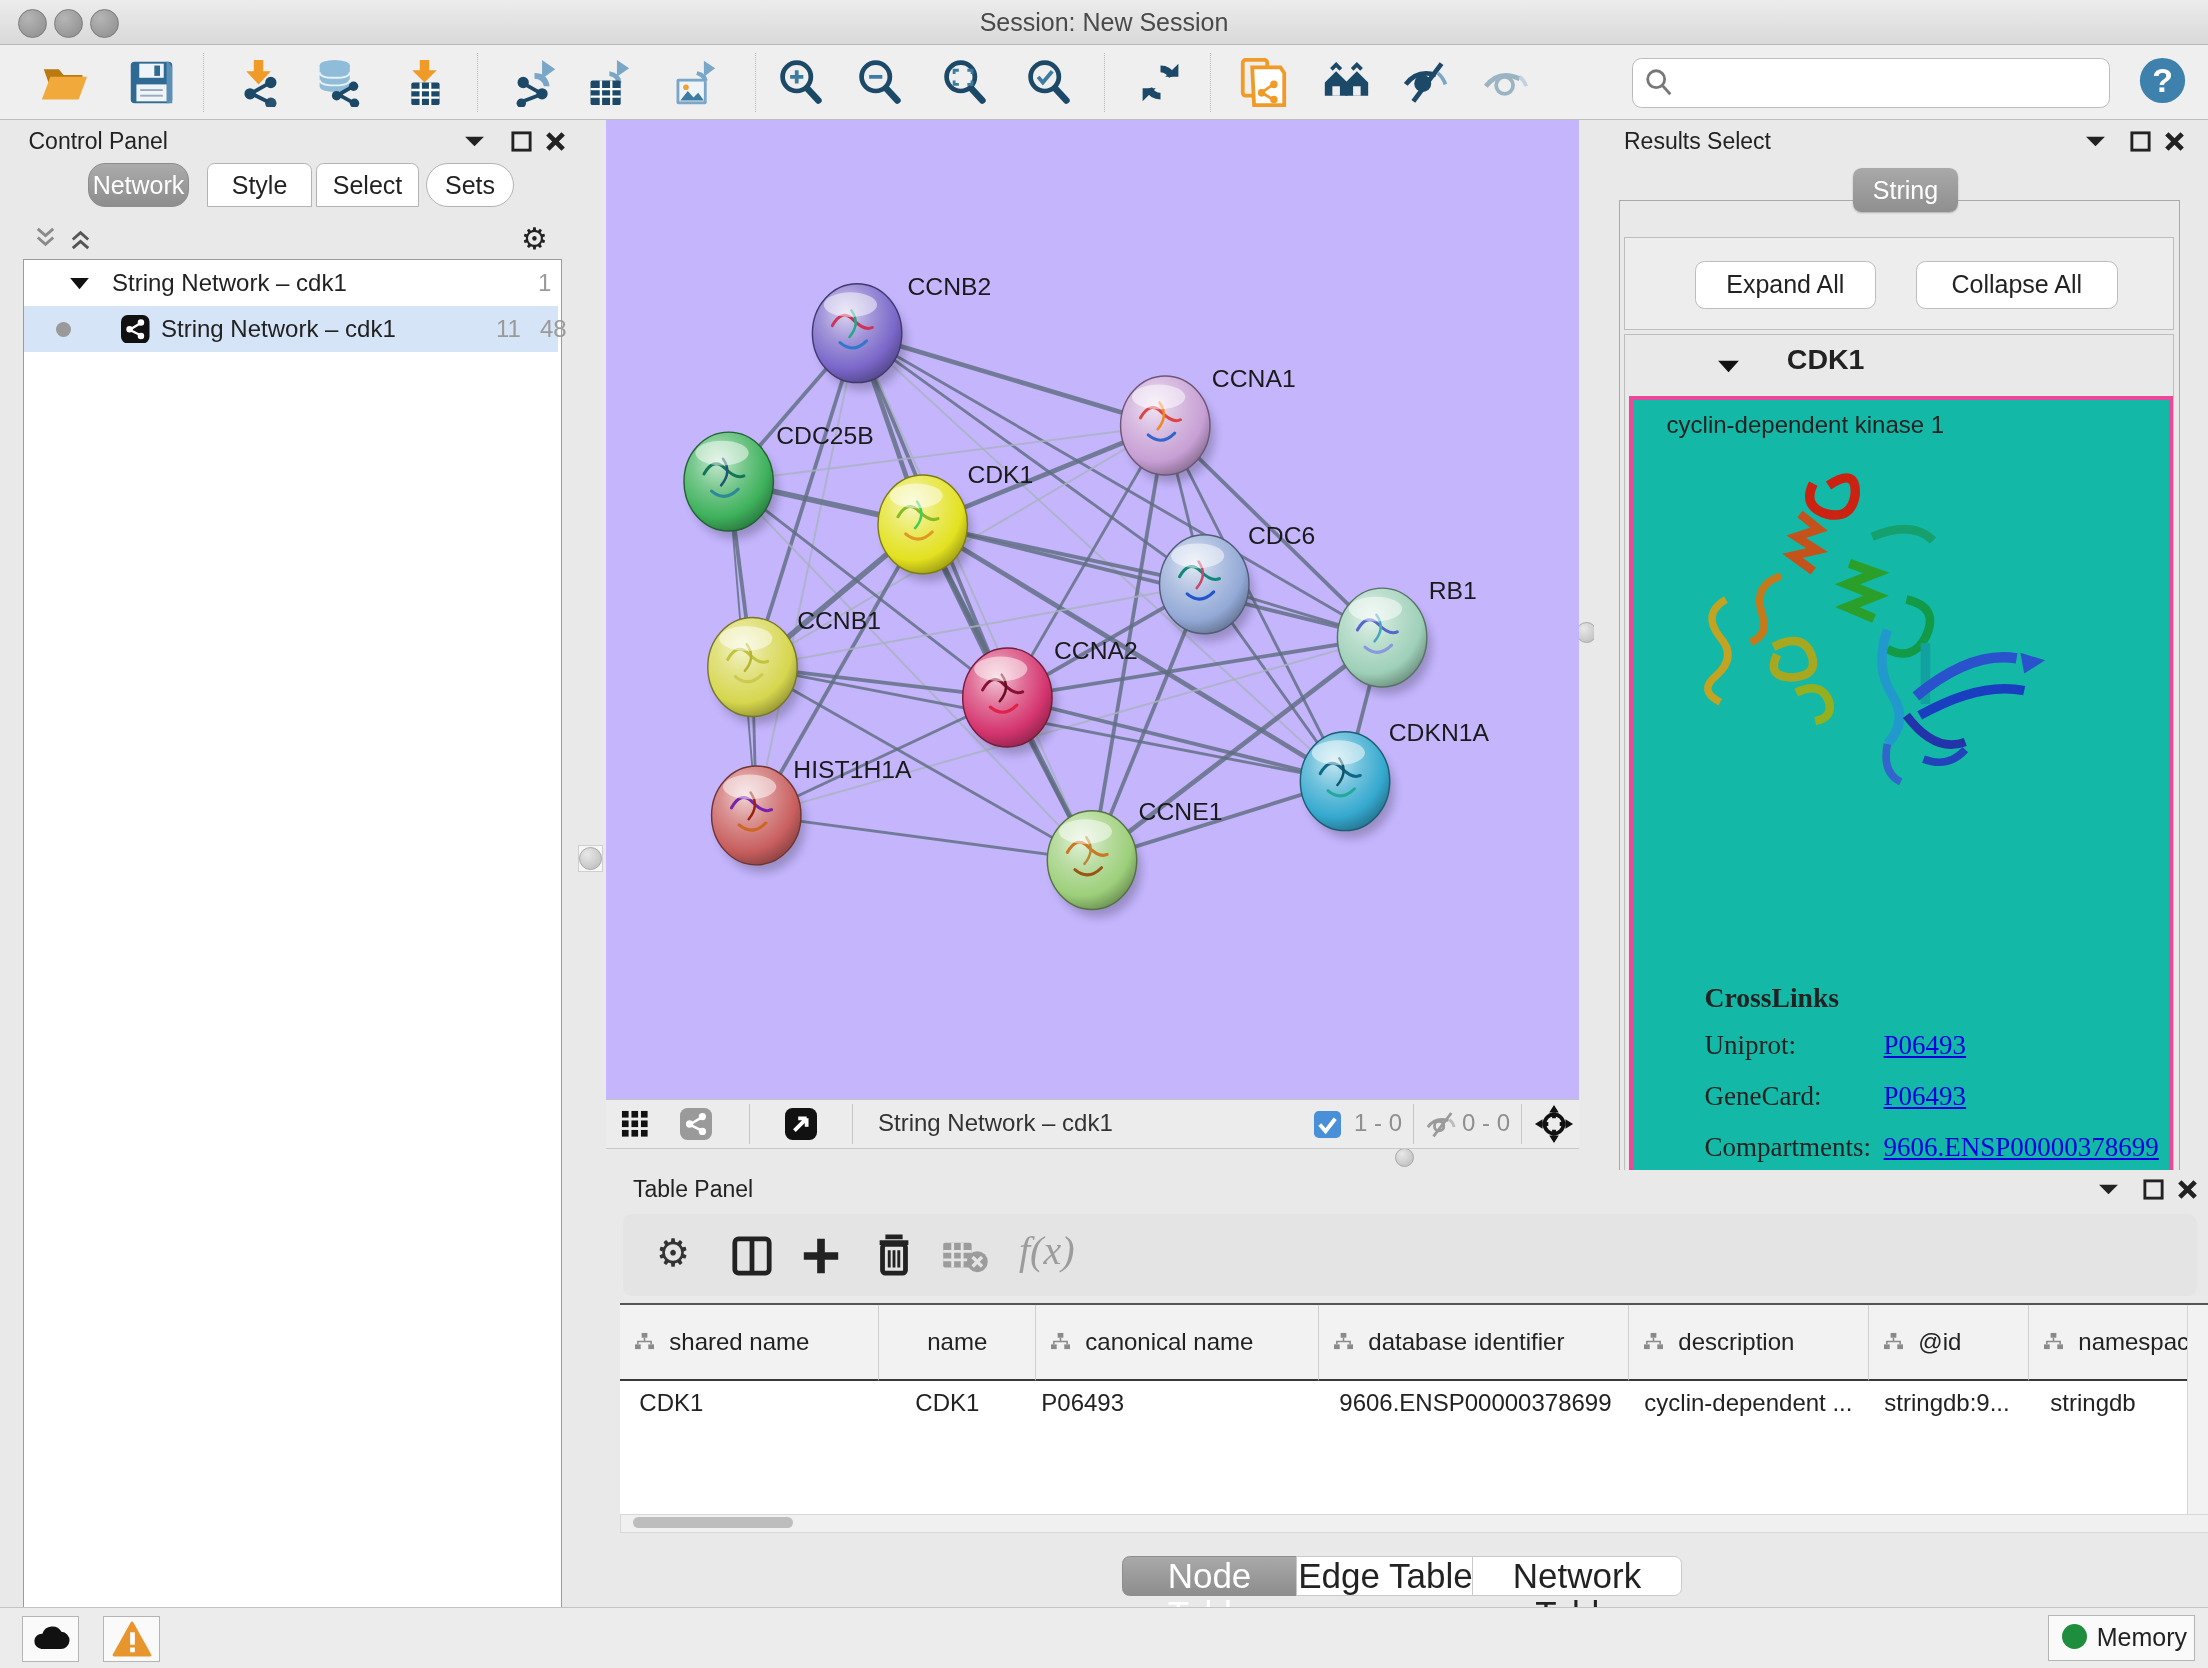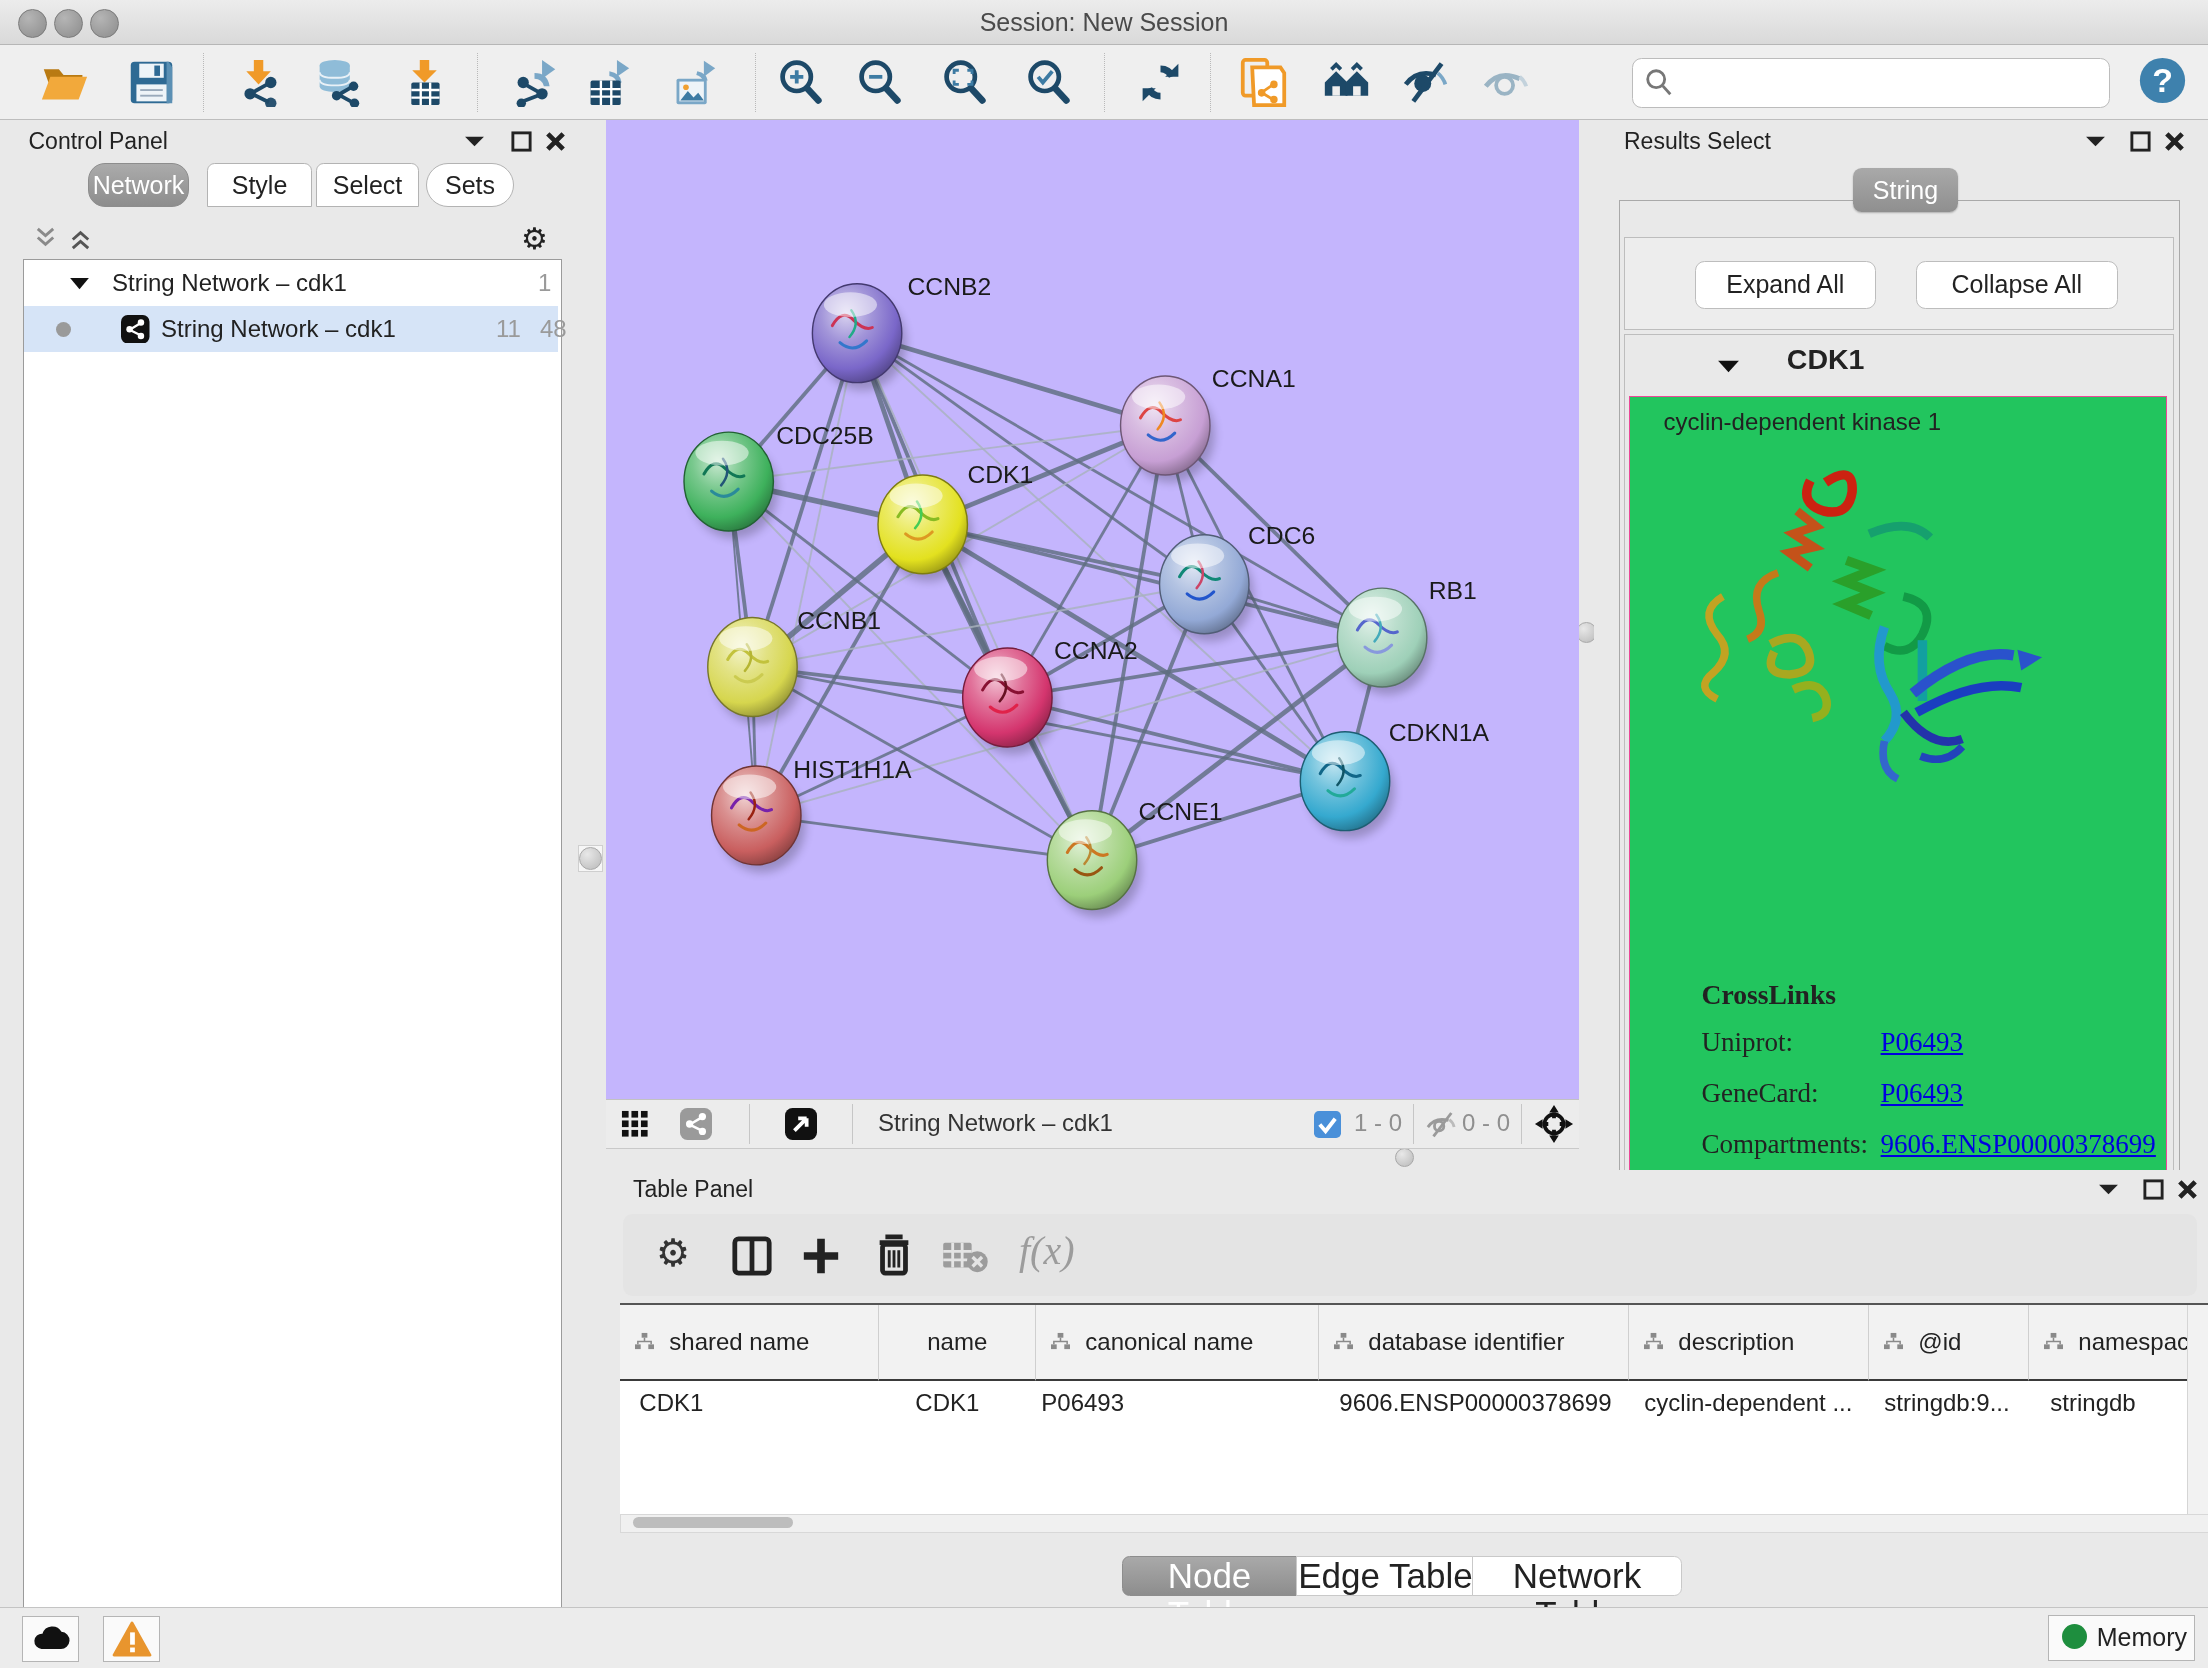--- a/index.html
+++ b/index.html
@@ -52,21 +52,21 @@
     line-height:44px;z-index:3;cursor:pointer;box-shadow:0 1px 1.9px rgba(0,0,0,.25);}
   #rp-outer{position:absolute;left:25px;top:80px;width:559px;height:1037px;
     border:1.9px solid #a9a9a9;background:#e9e9e9;}
   #rp-expandbox{position:absolute;left:3.8px;top:36px;width:548px;height:91px;
     border:1.9px solid #bdbdbd;background:#ededed;}
   .rp-btn{position:absolute;top:23px;height:46px;background:#fff;border:1.9px solid #bdbdbd;
     border-radius:9.5px;font-size:25px;text-align:center;line-height:44px;cursor:pointer;}
   #rp-cdk1box{position:absolute;left:3.8px;top:133px;width:548px;height:898px;
     border:1.9px solid #bdbdbd;background:#e9e9e9;}
   #rp-cdk1-content{position:absolute;left:3.8px;top:61px;width:536px;height:829px;
-    background:#22c55e;border:1px solid #ec4899;}
+    background:#14b8a6;border:4px solid #ec4899;}
   .xl-row{position:absolute;left:0;width:533px;height:44px;font-family:"Liberation Serif",serif;
     font-size:27px;}
   .xl-label{position:absolute;left:72px;}
   .xl-value{position:absolute;left:251px;color:#0000e0;text-decoration:underline;cursor:pointer;}
   
   #table-panel{left:606px;top:1170px;width:1603px;height:438px;background:#e9e9e9;}
   #tp-toolbar{position:absolute;left:17px;top:44px;width:1574px;height:82px;
     background:#e4e4e4;border-radius:9.5px;}
   #tp-table{position:absolute;left:14.3px;top:133px;width:1588px;height:228px;background:#fff;
     border-top:2.9px solid #555;}

